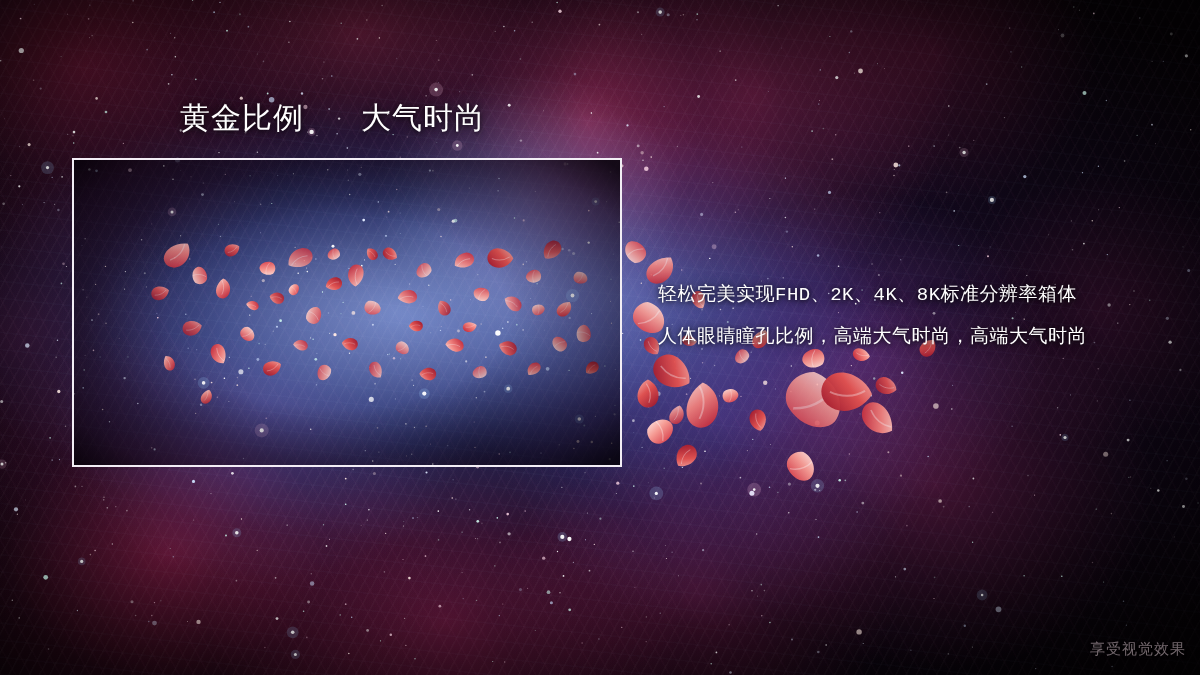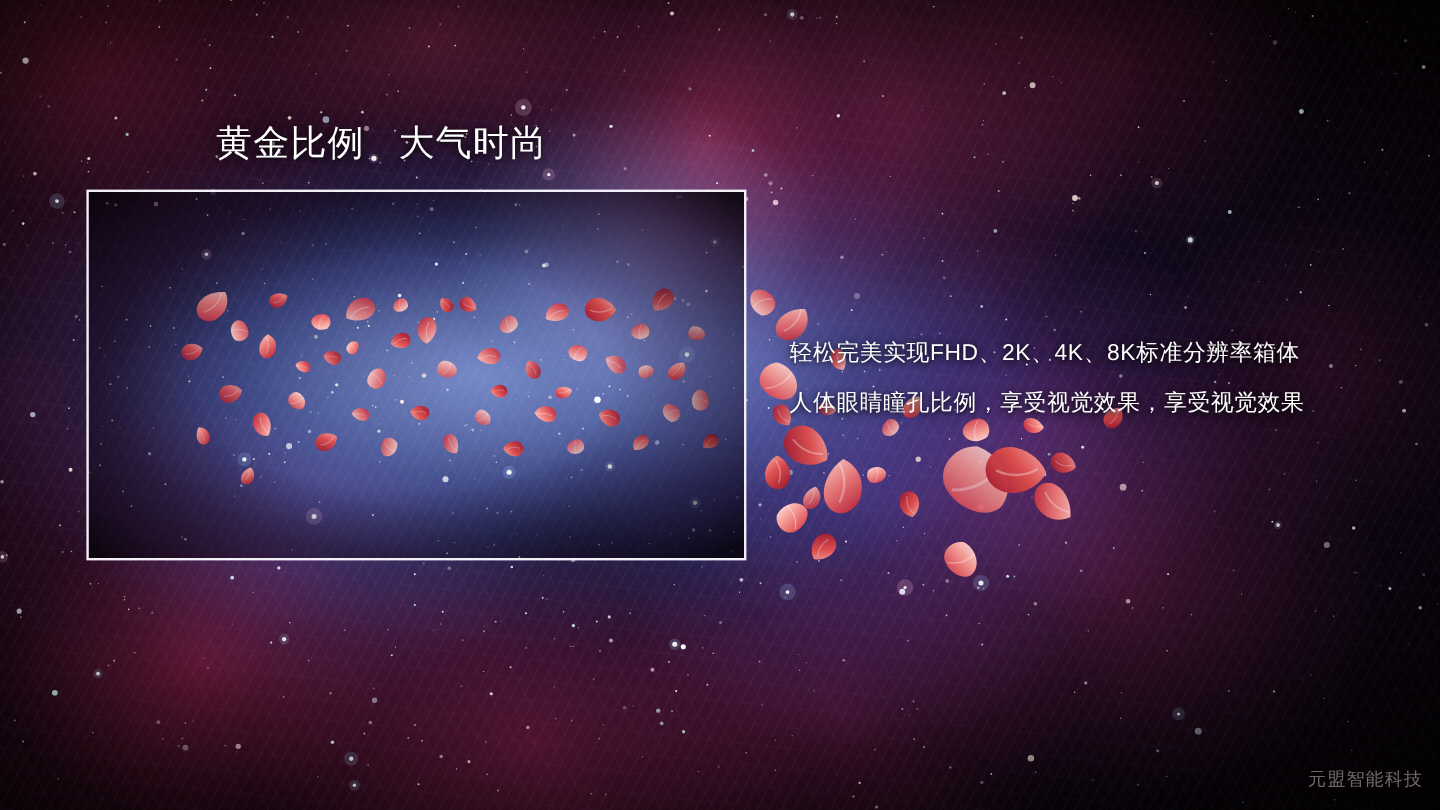--- a/index.html
+++ b/index.html
@@ -6,21 +6,21 @@
     margin: 0;
     padding: 0;
     background: #000;
   }
   #slide {
     position: relative;
     width: 1200px;
     height: 675px;
     overflow: hidden;
     background: #0369a1;
-    font-family: Liberation Sans, sans-serif;
+    font-family: Liberation Mono, monospace;
     user-select: none;
   }
 
   
   .bg-layer {
     position: absolute;
     inset: 0;
     pointer-events: none;
   }
 
@@ -1310,17 +1310,17 @@
             <path d="M-14,-6 C-6,-16 9,-17 15,-8 C19,-1 12,10 1,13 C-9,16 -18,5 -14,-6 Z" fill="url(#fpB)"></path>
             <path d="M-2,-13 C3,-6 4,3 1,11" stroke="rgba(255,255,255,0.35)" stroke-width="1.4" fill="none"></path>
           </g>
         </svg>
     </div>
     <div id="panel-shade"></div>
   </div>
 
   <div id="body-copy">
     <div class="body-line">轻松完美实现FHD、2K、4K、8K标准分辨率箱体</div>
-    <div class="body-line">人体眼睛瞳孔比例，享受视觉效果，享受视觉效果</div>
+    <div class="body-line">人体眼睛瞳孔比例，高端大气时尚，高端大气时尚</div>
   </div>
 
-  <div id="watermark">元盟智能科技</div>
+  <div id="watermark">享受视觉效果</div>
 </div>
 
 </body></html>

